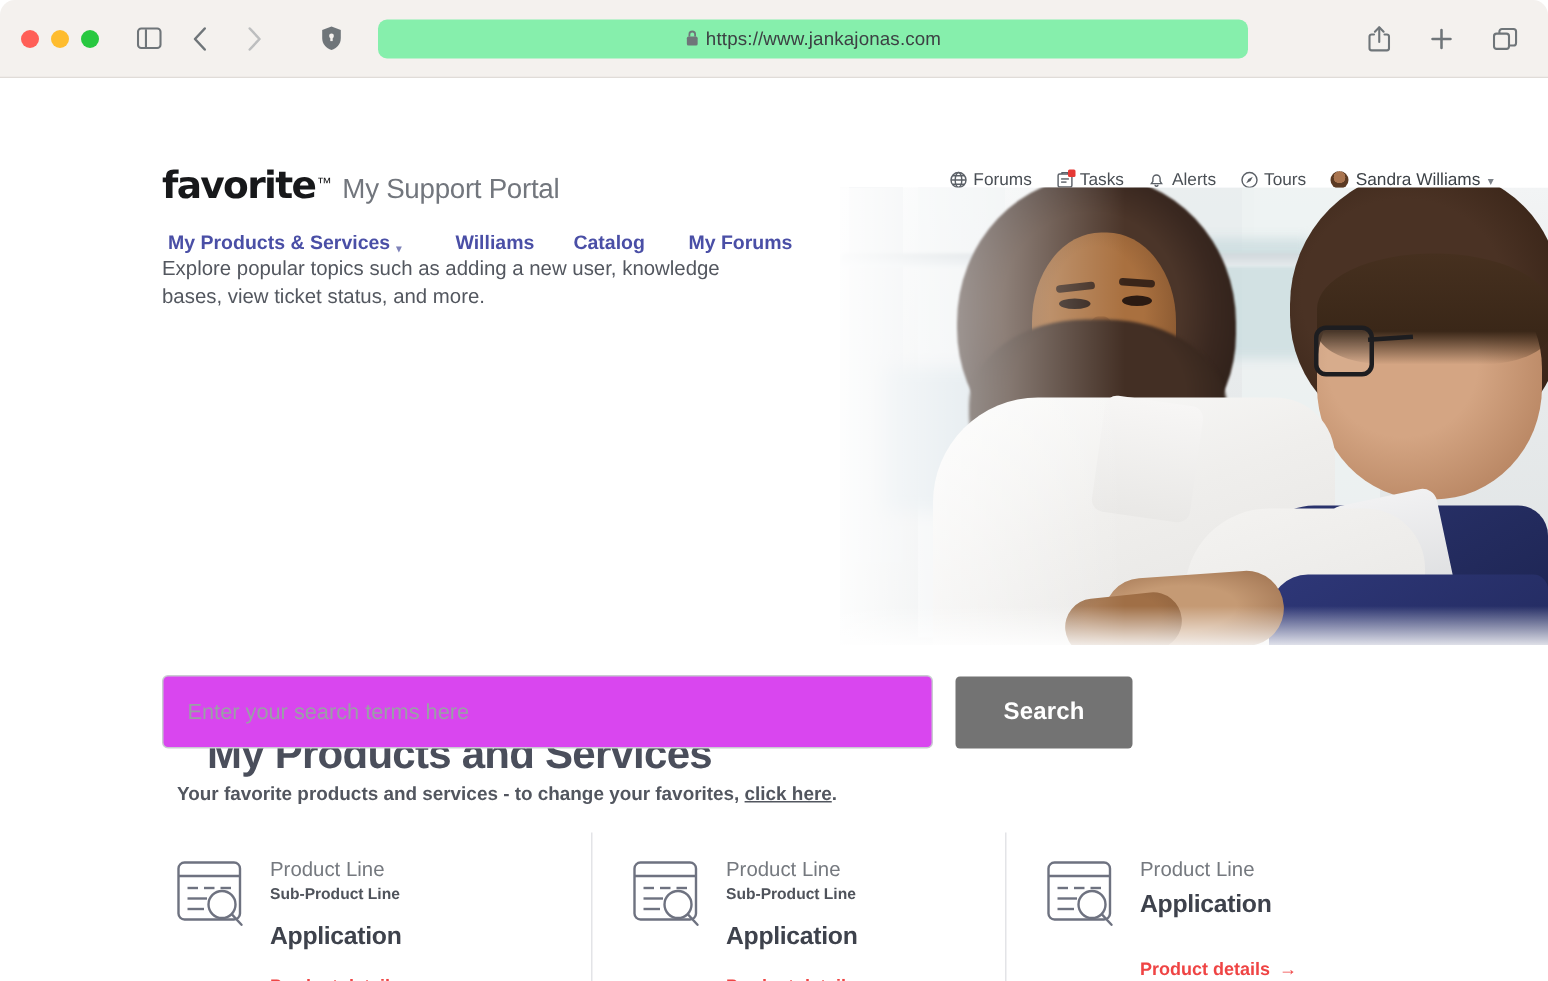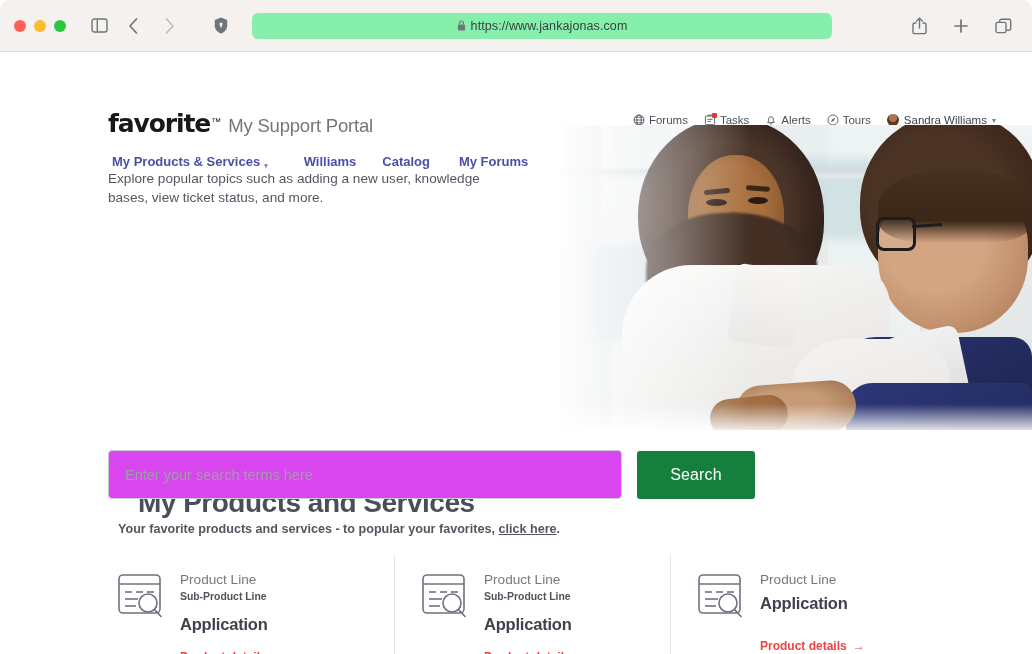--- a/index.html
+++ b/index.html
@@ -314,26 +314,26 @@
     border-radius: 4px;
     padding: 0 16px;
     font-size: 14.5px;
     color: #2f3339;
     font-family: "Liberation Sans", sans-serif;
     outline: none;
   }
   .search-input::placeholder { color: #9aa0a6; }
   .search-btn {
     width: 118px; height: 48px;
-    background: #15803d;
+    background: #737373;
     color: #fff;
     border: none;
     border-radius: 3px;
     font-size: 16px;
-    font-weight: normal;
+    font-weight: bold;
     font-family: "Liberation Sans", sans-serif;
     cursor: pointer;
     letter-spacing: 0.1px;
   }
 
   
   .products { position: absolute; left: 0; top: 435px; width: 1032px; }
   .products-head { padding-left: 118px; }
   .products-title {
     font-size: 28px; font-weight: bold; color: #4a4e5b; letter-spacing: -0.5px; margin-left: 20px;
@@ -579,21 +579,21 @@
     <div class="search-row">
       <input class="search-input" type="text" placeholder="Enter your search terms here" style="">
       <button class="search-btn">Search</button>
     </div>
   </section>
 
   <section class="products">
     <div class="products-head">
       <h2 class="products-title">My Products and Services</h2>
       <div class="products-sub">
-        <span>Your favorite products and services - to popular your favorites, </span><a href="#">click here</a><span>.</span>
+        <span>Your favorite products and services - to change your favorites, </span><a href="#">click here</a><span>.</span>
       </div>
     </div>
 
     <div class="cards">
 
       <div class="card">
         <div class="card-icon">
           <svg width="48" height="44" viewBox="0 0 48 44" fill="none" stroke="#6e7280" stroke-width="1.6">
             <rect x="1" y="1" width="41" height="38" rx="4"></rect>
             <line x1="1" y1="10" x2="42" y2="10"></line>

